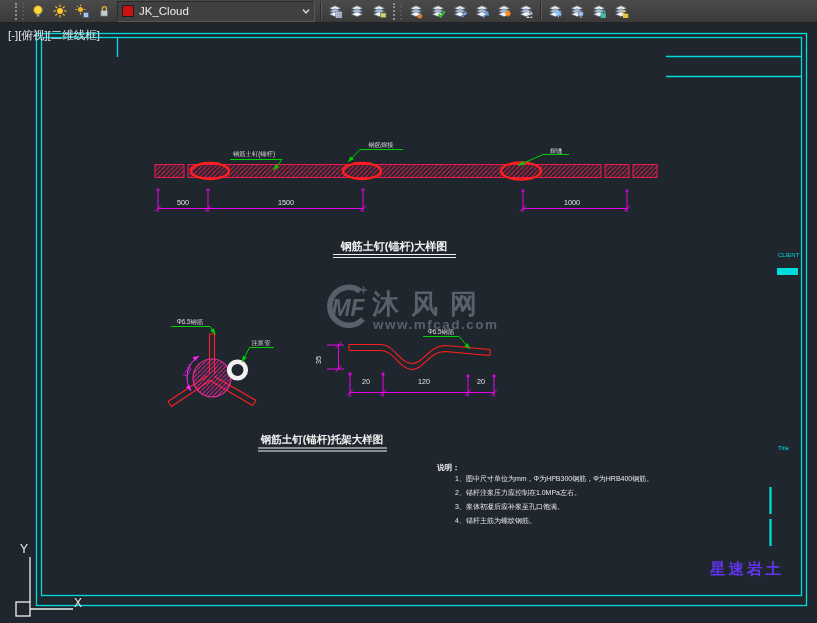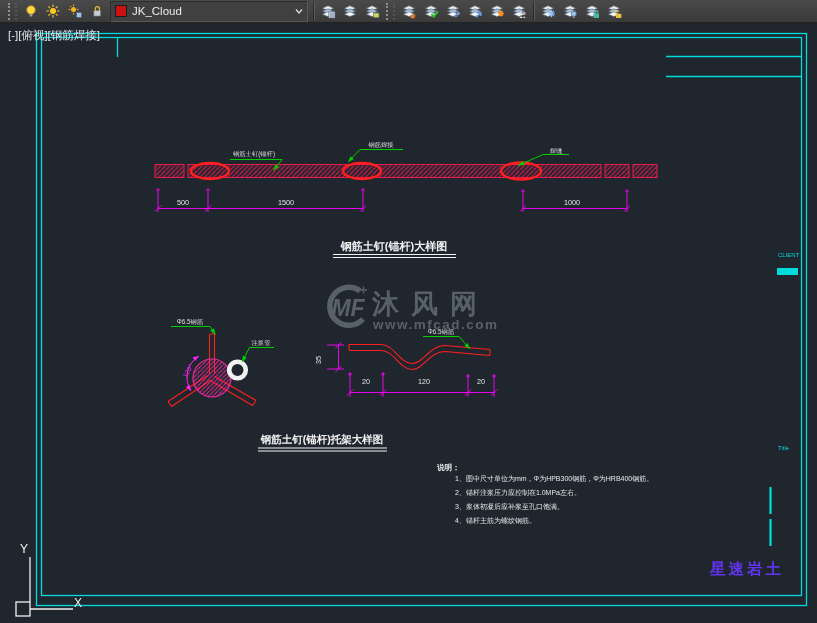--- a/index.html
+++ b/index.html
@@ -1,21 +1,21 @@
 <!DOCTYPE html>
 <html><head>
 <meta charset="utf-8">
 <style>
   html,body{margin:0;padding:0;background:#20262e;}
   body{width:817px;height:623px;overflow:hidden;position:relative;
        font-family:"Liberation Sans","DejaVu Sans",sans-serif;-webkit-user-select:none;user-select:none;}
   
   .toolbar{position:absolute;top:0;left:0;width:817px;height:23px;
            background:linear-gradient(#4a4a4a,#3a3a3a);
-           border-bottom:1px solid #222;display:flex;align-items:center;padding-left:5px;box-sizing:border-box;}
+           border-bottom:1px solid #222;display:flex;align-items:center;padding-left:12px;box-sizing:border-box;}
   .grip{width:5px;height:17px;border-left:2px dotted #8f8f8f;border-right:2px dotted #555;margin:0 3px;}
   .sep{width:1px;height:18px;background:#2a2a2a;box-shadow:1px 0 0 #5c5c5c;margin:0 3px;}
   .tb{width:22px;height:21px;background:transparent;border:none;padding:0;margin:0;
       display:flex;align-items:center;justify-content:center;}
   .combo{height:19px;width:196px;display:flex;align-items:center;background:#404040;
          border:1px solid;border-color:#2c2c2c #5a5a5a #5a5a5a #2c2c2c;margin:0 2px;}
   .swatch{width:10px;height:10px;background:#cc1111;border:1px solid #1d1d1d;margin:0 5px 0 4px;}
   .combo-text{color:#ececec;font-size:11.5px;flex:1;white-space:nowrap;overflow:hidden;}
   .chev{margin-right:2px;}
   
@@ -172,21 +172,21 @@
     <button class="tb">
         <svg width="16" height="16">
           <use href="#glyph-layers"></use>
           <rect x="10" y="10.8" width="5.3" height="4.2" rx="0.5" fill="#e8c23f"></rect>
           <path d="M9.2,10.8 v-1.4 a1.5,1.5 0 0 1 3,-0.4" stroke="#e8c23f" stroke-width="1.2" fill="none"></path>
         </svg>
       </button>
   </div>
 
   <div class="canvas">
-    <div class="vp-label">[-][俯视][钢筋焊接]</div>
+    <div class="vp-label">[-][俯视][二维线框]</div>
 
     <svg class="draw" width="817" height="599" viewBox="0 24 817 599">
       <defs>
         <pattern id="hb" width="4.6" height="4.6" patternUnits="userSpaceOnUse">
           <path d="M-1,5.6 L5.6,-1" stroke="#e81a4e" stroke-width="1.1"></path>
         </pattern>
         <pattern id="hm" width="4.2" height="4.2" patternUnits="userSpaceOnUse">
           <path d="M-1,5.2 L5.2,-1" stroke="#ec2a9a" stroke-width="1"></path>
         </pattern>
         <marker id="ar-g" markerWidth="7" markerHeight="6" refX="0.5" refY="3" orient="auto">

